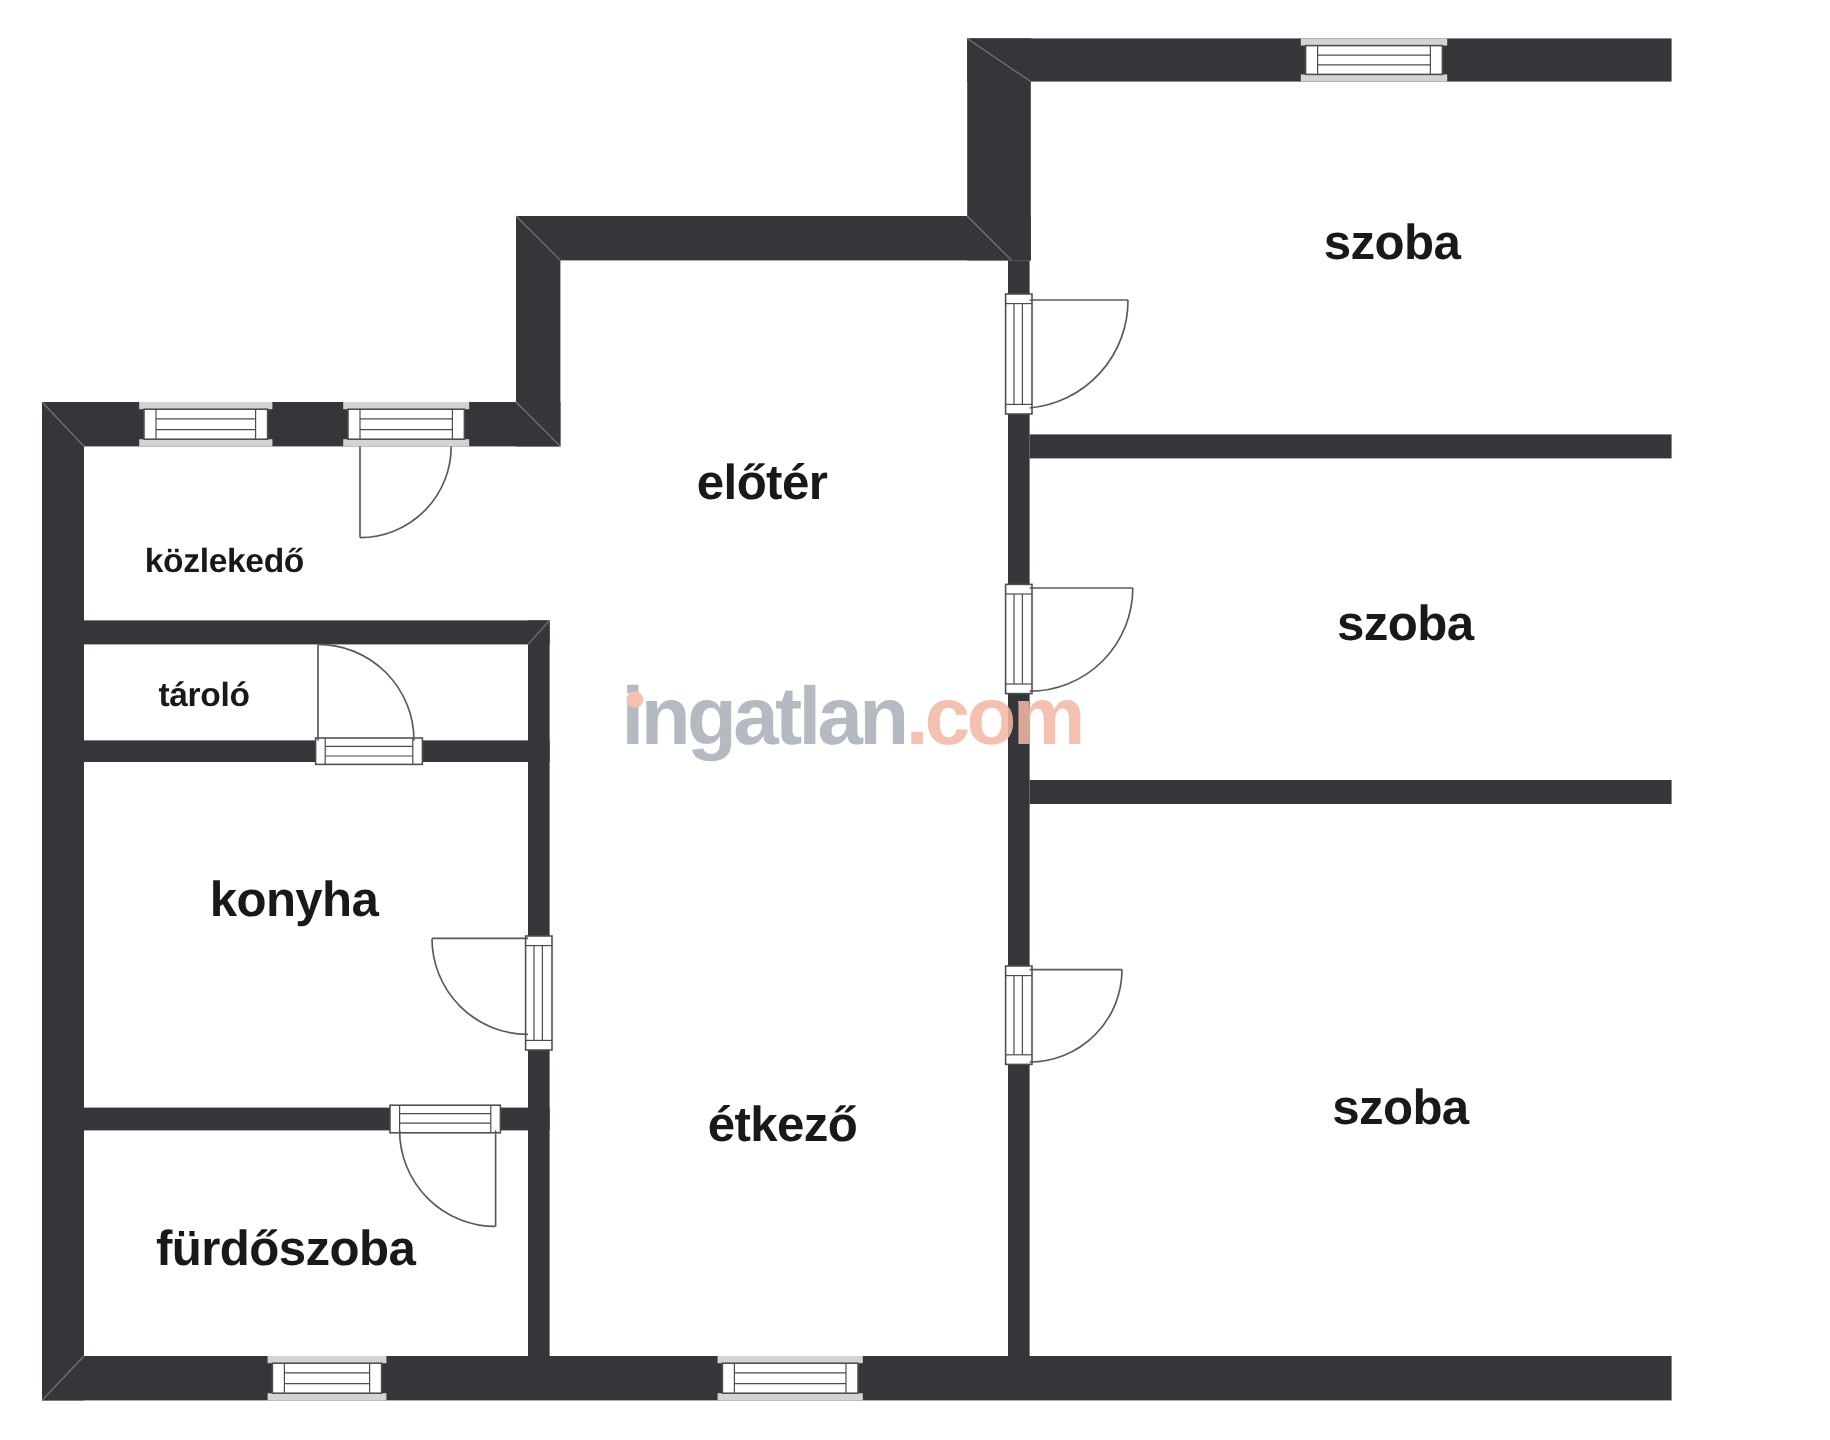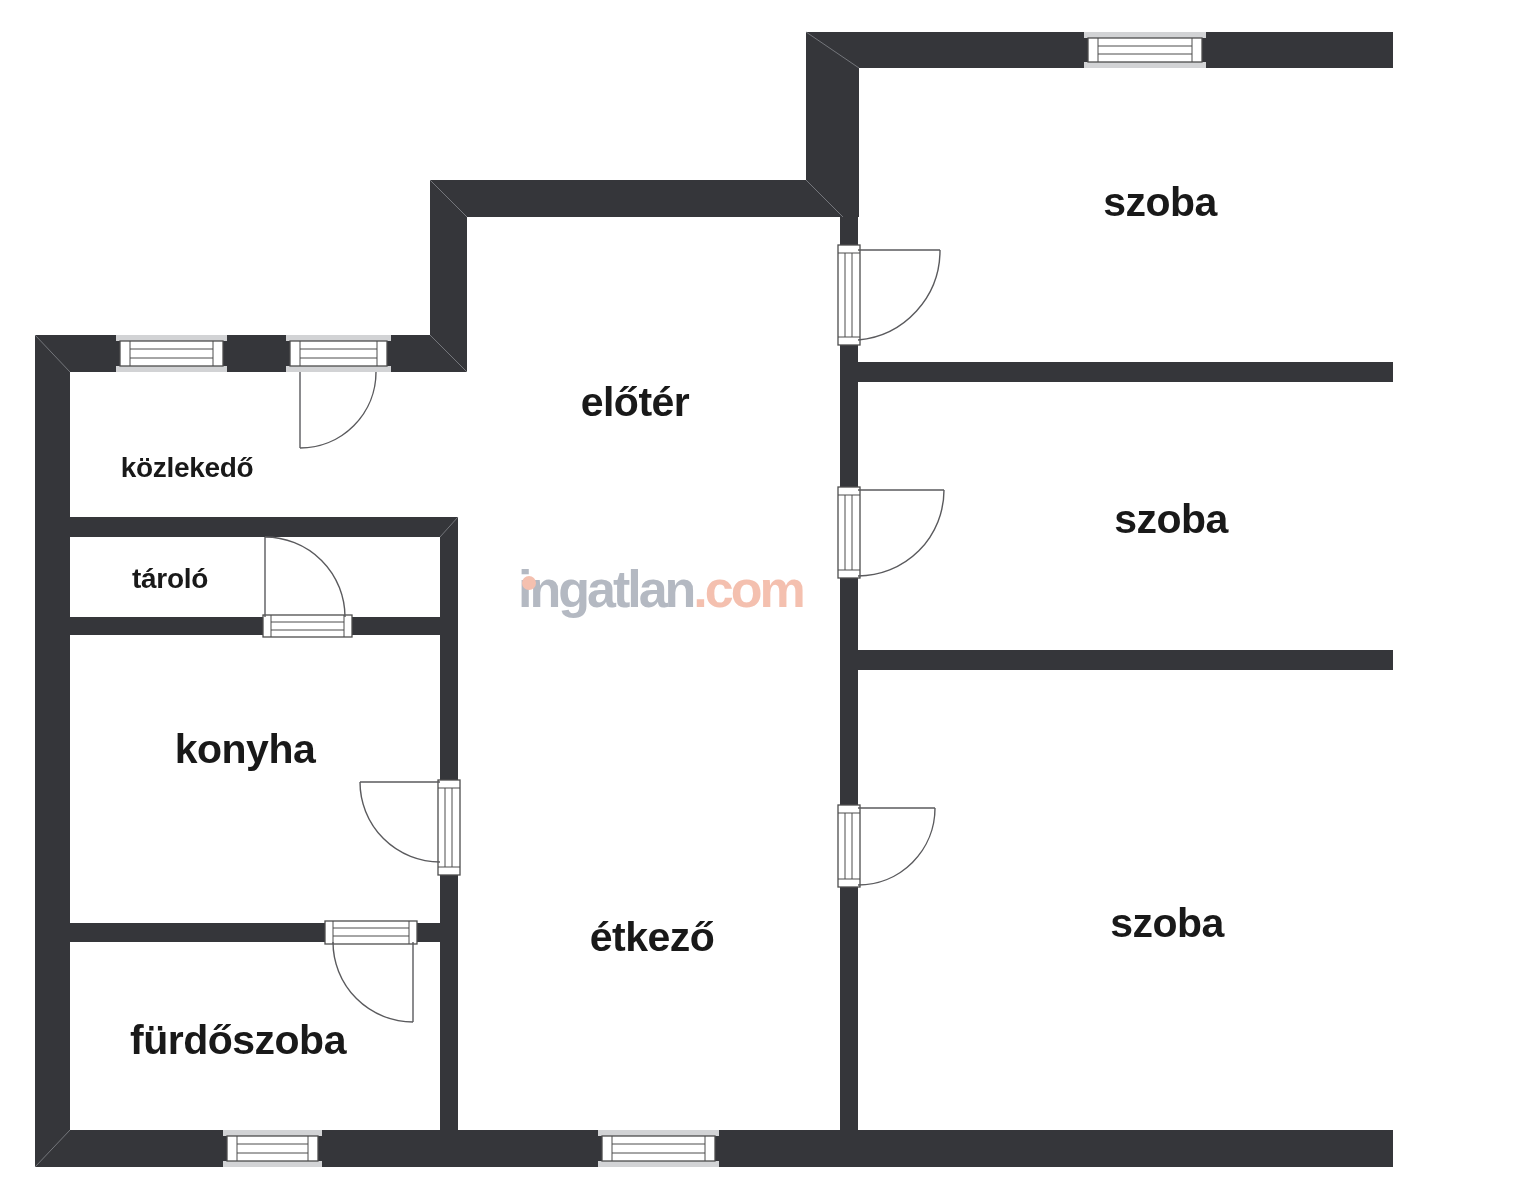--- a/index.html
+++ b/index.html
@@ -9,21 +9,21 @@
   .room-label{font-family:"Liberation Sans",sans-serif;font-weight:700;fill:#191919;}
   .lbl-big{font-size:41px;letter-spacing:-0.5px;}
   .lbl-small{font-size:28px;letter-spacing:-0.3px;}
   .wall{fill:#35363a;}
   .seam{stroke:#74767b;stroke-width:1;}
   .sill{fill:#d2d3d5;}
   .frame{fill:#ffffff;stroke:#4d4d4d;stroke-width:1.3;}
   .fline{stroke:#4d4d4d;stroke-width:1;}
   .swing{stroke:#5a5a5d;stroke-width:1.4;fill:none;}
   .watermark{position:absolute;left:518px;top:563px;z-index:2;opacity:.87;white-space:nowrap;
-             font-family:"Liberation Sans",sans-serif;font-weight:700;font-size:52px;
+             font-family:"Liberation Sans",sans-serif;font-weight:700;font-size:68px;
              letter-spacing:-3px;line-height:1;}
   .wm-name{color:#a9afba;}
   .wm-suffix{color:#f3b7a4;}
   .wm-idot{position:absolute;left:4px;top:13px;width:14px;height:14px;border-radius:50%;
            background:#f3b7a4;}
 </style>
 </head>
 <body>
 
 <div class="stage">

